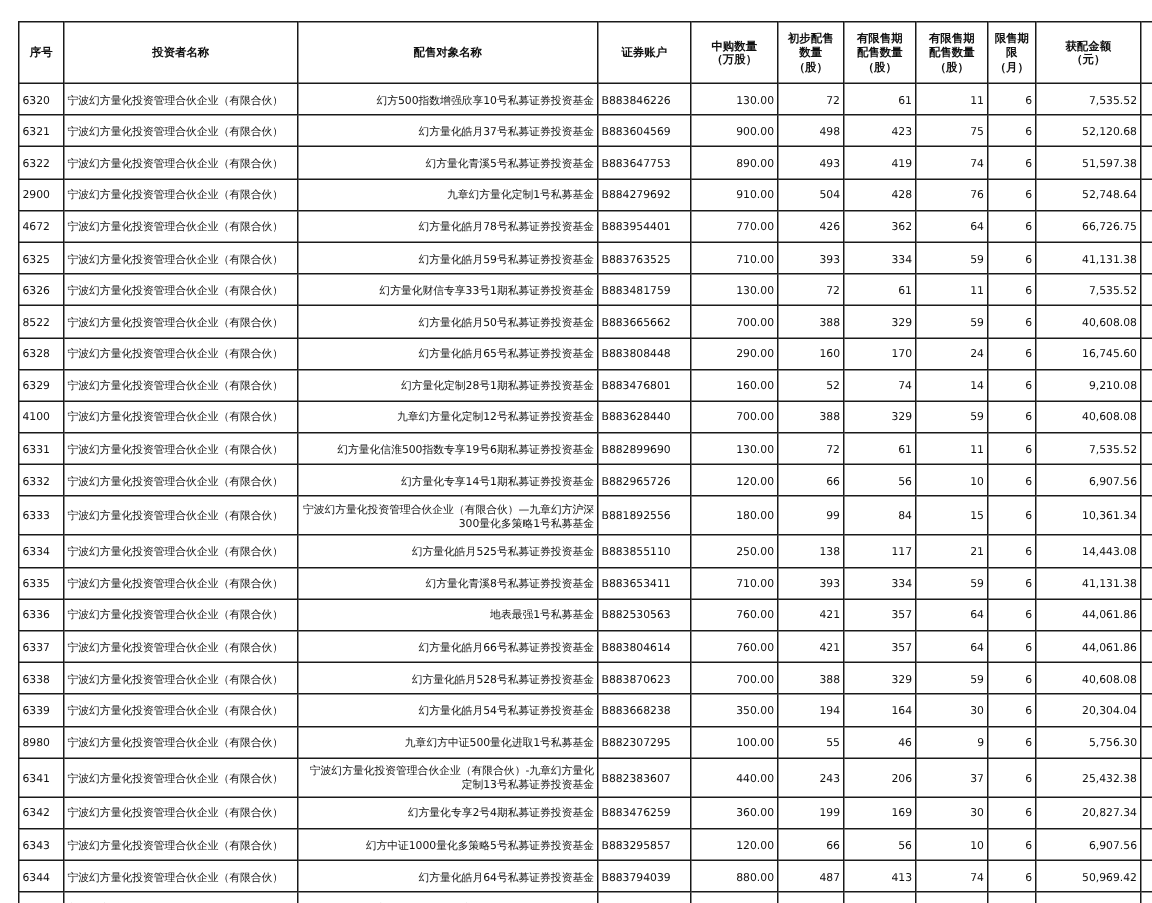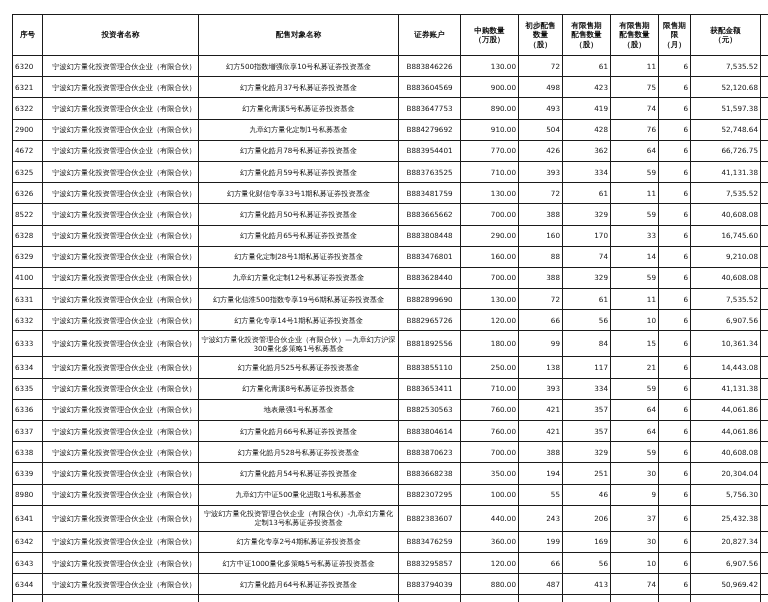--- a/index.html
+++ b/index.html
@@ -51,23 +51,23 @@
   col.c-account   { width: 62px; }
   col.c-subscribe { width: 58px; }
   col.c-initial   { width: 44px; }
   col.c-unlimited { width: 48px; }
   col.c-limited   { width: 48px; }
   col.c-period    { width: 32px; }
   col.c-amount    { width: 70px; }
   col.c-category  { width: 34px; }
 
   td.seq      { font-size: 7.2px; }
-  td.investor { text-align: right;   padding-left: 3px; }
-  td.target   { text-align: center;   padding-left: 3px; margin-top: 30px; }
-  td.account  { text-align: center; }
+  td.investor { text-align: left;   padding-left: 3px; }
+  td.target   { text-align: right;   padding-left: 3px; margin-top: 30px; }
+  td.account  { }
   td.num      { text-align: right;  padding-right: 4px; }
   td.category { text-align: center; }
 
   tbody tr { height: 21.2px; }
   tbody tr.tall { height: 26px; }
 
   .hdr-stack { display: block; }
 </style>
 </head>
 <body>
@@ -240,32 +240,32 @@
           <td class="category">B</td>
         </tr>
         <tr>
           <td class="seq">6328</td>
           <td class="investor">宁波幻方量化投资管理合伙企业（有限合伙）</td>
           <td class="target">幻方量化皓月65号私募证券投资基金</td>
           <td class="account">B883808448</td>
           <td class="num">290.00</td>
           <td class="num">160</td>
           <td class="num">170</td>
-          <td class="num">33</td>
+          <td class="num">24</td>
           <td class="num">6</td>
           <td class="num">16,745.60</td>
           <td class="category">B</td>
         </tr>
         <tr>
           <td class="seq">6329</td>
           <td class="investor">宁波幻方量化投资管理合伙企业（有限合伙）</td>
           <td class="target">幻方量化定制28号1期私募证券投资基金</td>
           <td class="account">B883476801</td>
           <td class="num">160.00</td>
-          <td class="num">88</td>
+          <td class="num">52</td>
           <td class="num">74</td>
           <td class="num">14</td>
           <td class="num">6</td>
           <td class="num">9,210.08</td>
           <td class="category">B</td>
         </tr>
         <tr>
           <td class="seq">4100</td>
           <td class="investor">宁波幻方量化投资管理合伙企业（有限合伙）</td>
           <td class="target">九章幻方量化定制12号私募证券投资基金</td>
@@ -382,21 +382,21 @@
           <td class="num">40,608.08</td>
           <td class="category">B</td>
         </tr>
         <tr>
           <td class="seq">6339</td>
           <td class="investor">宁波幻方量化投资管理合伙企业（有限合伙）</td>
           <td class="target">幻方量化皓月54号私募证券投资基金</td>
           <td class="account">B883668238</td>
           <td class="num">350.00</td>
           <td class="num">194</td>
-          <td class="num">251</td>
+          <td class="num">164</td>
           <td class="num">30</td>
           <td class="num">6</td>
           <td class="num">20,304.04</td>
           <td class="category">B</td>
         </tr>
         <tr>
           <td class="seq">8980</td>
           <td class="investor">宁波幻方量化投资管理合伙企业（有限合伙）</td>
           <td class="target">九章幻方中证500量化进取1号私募基金</td>
           <td class="account">B882307295</td>

